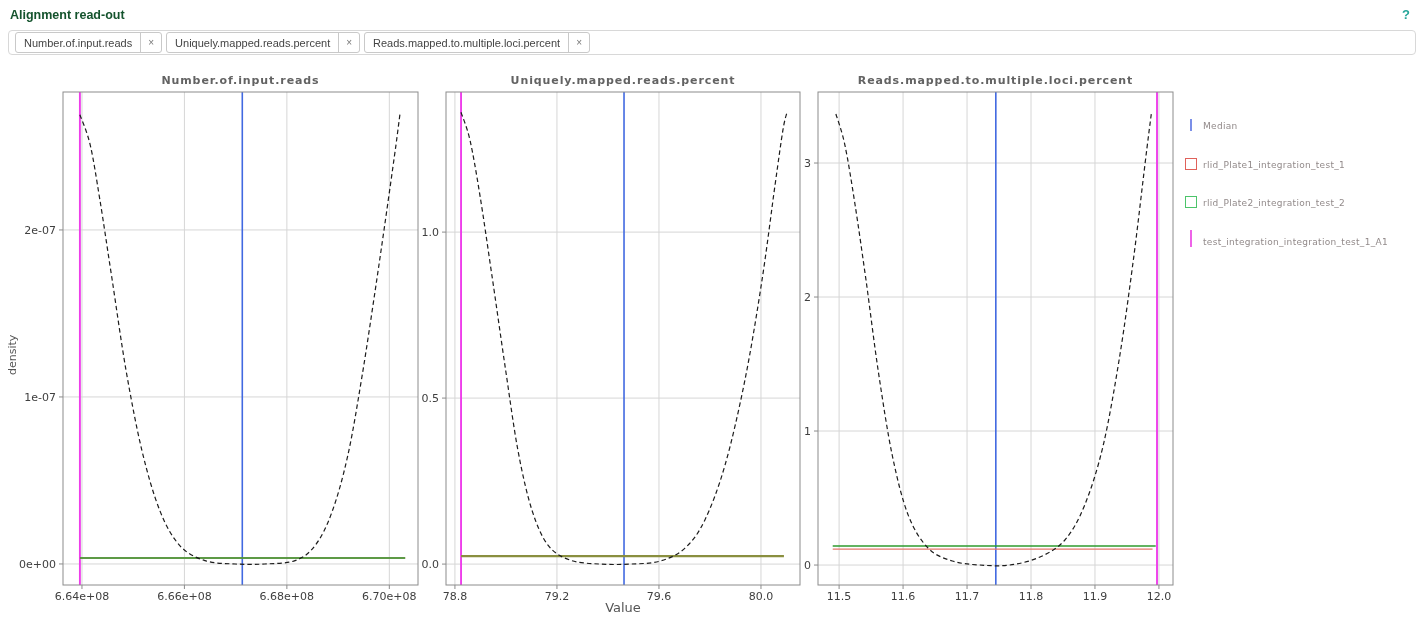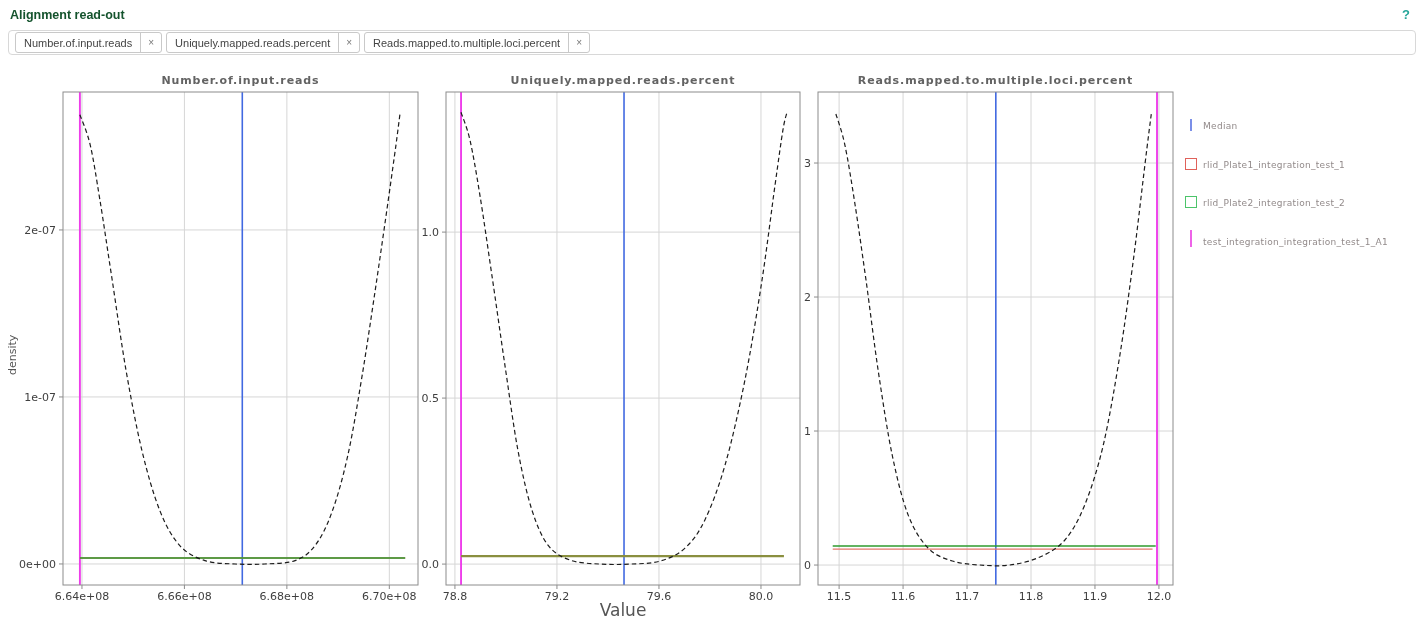--- a/index.html
+++ b/index.html
@@ -10,21 +10,21 @@
   .chips-bar{position:absolute;left:8px;top:30px;width:1408px;height:25px;border:1px solid #d8d8d8;
              border-radius:4px;background:#fff;display:flex;align-items:center;padding-left:6px;box-sizing:border-box;gap:4px;}
   .chip{display:flex;align-items:stretch;border:1px solid #c9c9c9;border-radius:3px;background:#fff;height:19px;}
   .chip-label{font-size:11px;color:#444;padding:0 8px;display:flex;align-items:center;white-space:nowrap;}
   .chip-x{font-size:10px;color:#777;border-left:1px solid #c9c9c9;padding:0 7px;display:flex;align-items:center;cursor:pointer;}
   .plot-title{position:absolute;top:74px;height:14px;text-align:center;
               font-family:"DejaVu Sans",sans-serif;font-size:11px;font-weight:bold;color:#636363;letter-spacing:0.9px;}
   .ylab{position:absolute;left:6px;top:303px;height:72px;writing-mode:vertical-rl;transform:rotate(180deg);
         font-family:"DejaVu Sans",sans-serif;font-size:11px;color:#555;}
   .xlab{position:absolute;left:446px;top:600px;width:354px;text-align:center;
-        font-family:"DejaVu Sans",sans-serif;font-size:17px;color:#555;}
+        font-family:"DejaVu Sans",sans-serif;font-size:13px;color:#555;}
   svg#plots{position:absolute;left:0;top:0;}
   .grid{stroke:#d6d6d6;stroke-width:1;}
   .tickmark{stroke:#8c8c8c;stroke-width:1;}
   .ticklabel{font-family:"DejaVu Sans",sans-serif;font-size:11px;fill:#404040;}
   .panelborder{fill:none;stroke:#8c8c8c;stroke-width:1;}
   .density{fill:none;stroke:#1c1c1c;stroke-width:1.2;stroke-dasharray:4.5 3;}
   .legend{position:absolute;left:1183px;top:93px;}
   .lrow{display:flex;align-items:flex-end;height:13.4px;margin-top:25px;}
   .lkey{width:15px;display:flex;align-items:center;justify-content:center;flex:0 0 15px;}
   .lkey .vline-s{width:2px;height:12px;}

